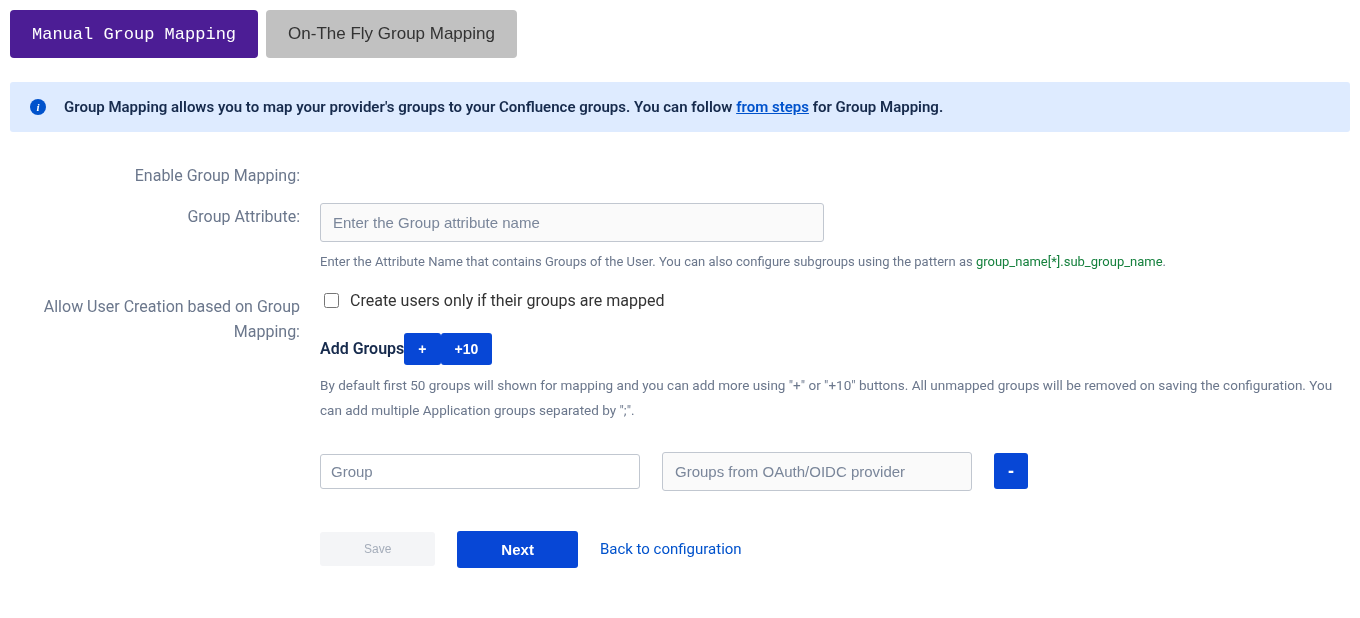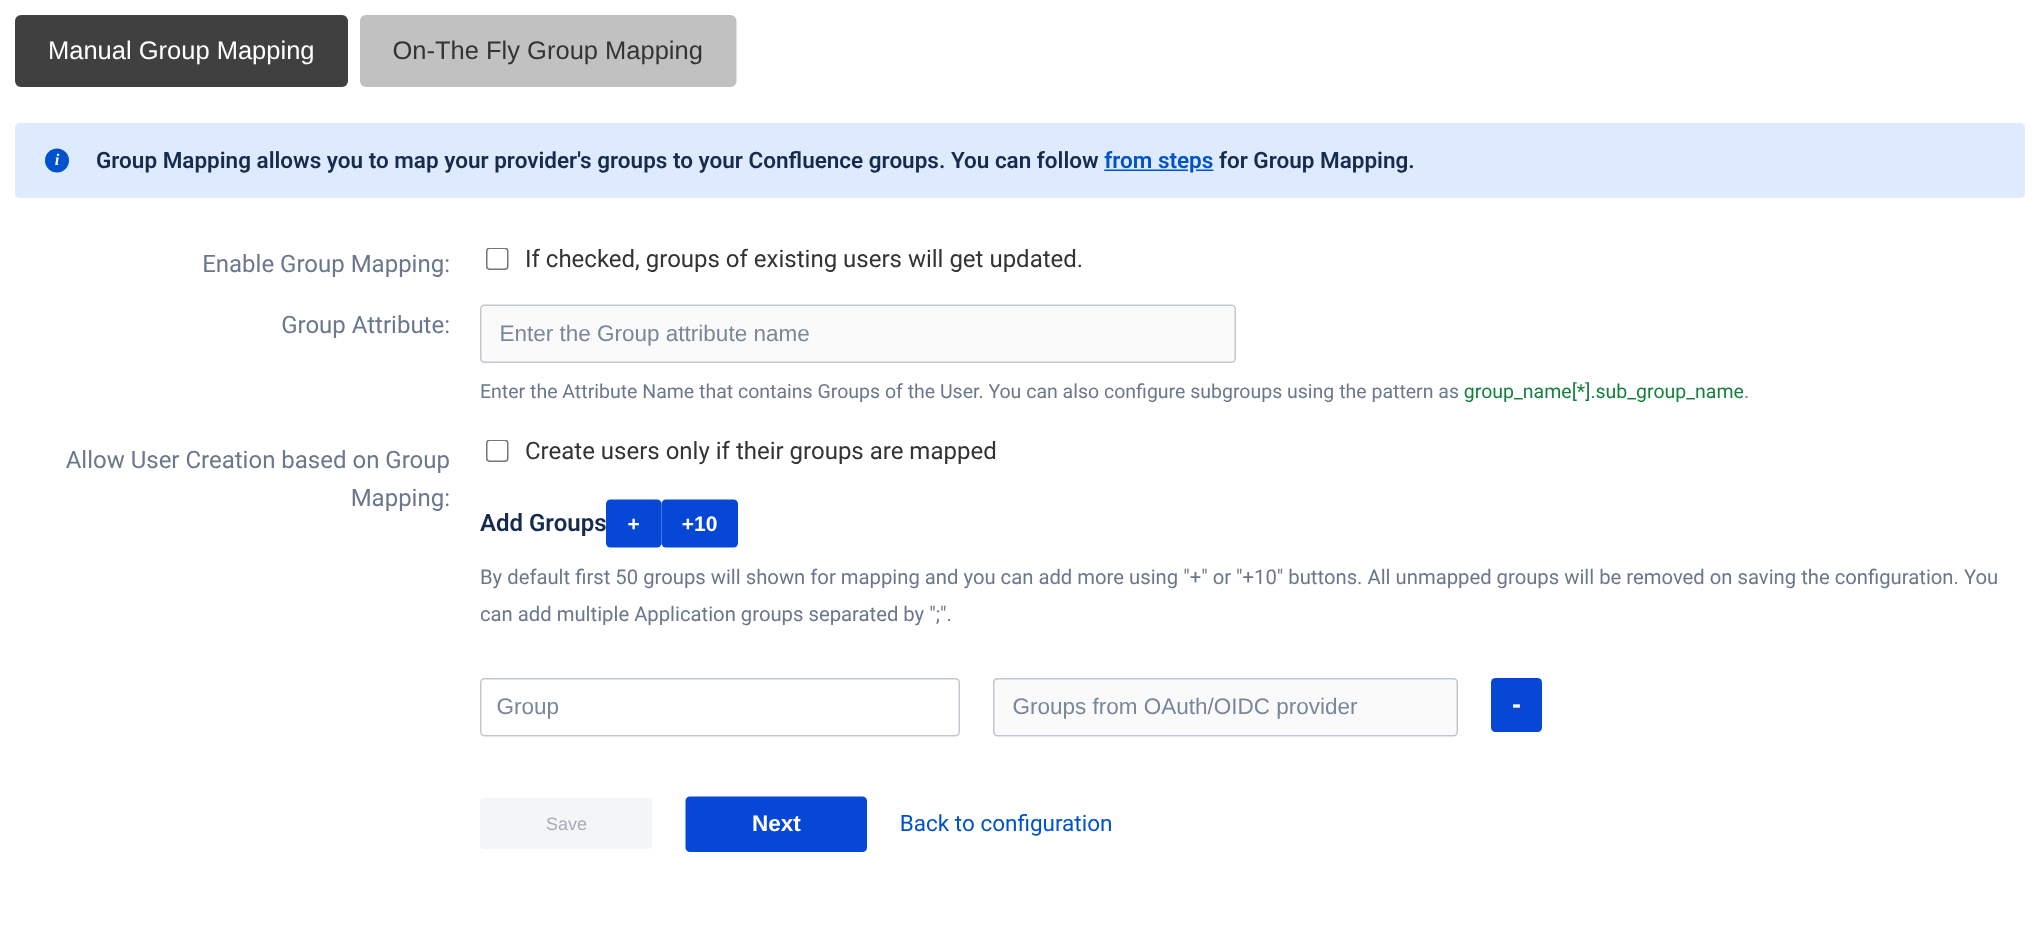--- a/index.html
+++ b/index.html
@@ -16,22 +16,23 @@
     margin-bottom: 24px;
   }
   .tab {
     padding: 14px 22px;
     border-radius: 4px;
     font-size: 17px;
     cursor: pointer;
     border: none;
   }
   .tab-active {
-    background: #404040;
-    color: #fff;
+    background: #4c1d95;
+    color: #fff;
+    font-family: Liberation Mono, monospace;
   }
   .tab-inactive {
     background: #c1c1c1;
     color: #333;
   }
   .info-banner {
     background: #deebff;
     border-radius: 3px;
     padding: 16px 20px;
     display: flex;
@@ -138,20 +139,21 @@
   }
   .long-help {
     font-size: 13.5px;
     color: #6b778c;
     line-height: 1.9;
     margin-bottom: 28px;
     max-width: 1030px;
   }
   .group-row {
     display: flex;
+    align-items: center;
     gap: 22px;
     margin-bottom: 40px;
   }
   .group-input {
     width: 320px;
     padding: 8px 10px;
     border: 1px solid #c1c7d0;
     border-radius: 3px;
     font-size: 15px;
     background: #fff;
@@ -220,26 +222,20 @@
   <span class="info-icon">i</span>
   <span class="info-text">
     <span>Group Mapping allows you to map your provider's groups to your Confluence groups. You can follow </span><a class="info-link">from steps</a><span> for Group Mapping.</span>
   </span>
 </div>
 
 <div class="form-content">
 
   <div class="form-row">
     <div class="form-label">Enable Group Mapping:</div>
-    <div class="form-control-wrap">
-      <label class="checkbox-line">
-        <input type="checkbox" style="">
-        <span>If checked, groups of existing users will get updated.</span>
-      </label>
-    </div>
   </div>
 
   <div class="form-row">
     <div class="form-label">Group Attribute:</div>
     <div class="form-control-wrap">
       <input type="text" class="text-input" placeholder="Enter the Group attribute name" style="">
       <div class="help-text">
         <span>Enter the Attribute Name that contains Groups of the User. You can also configure subgroups using the pattern as </span><strong>group_name[*].sub_group_name</strong><span>.</span>
       </div>
     </div>

